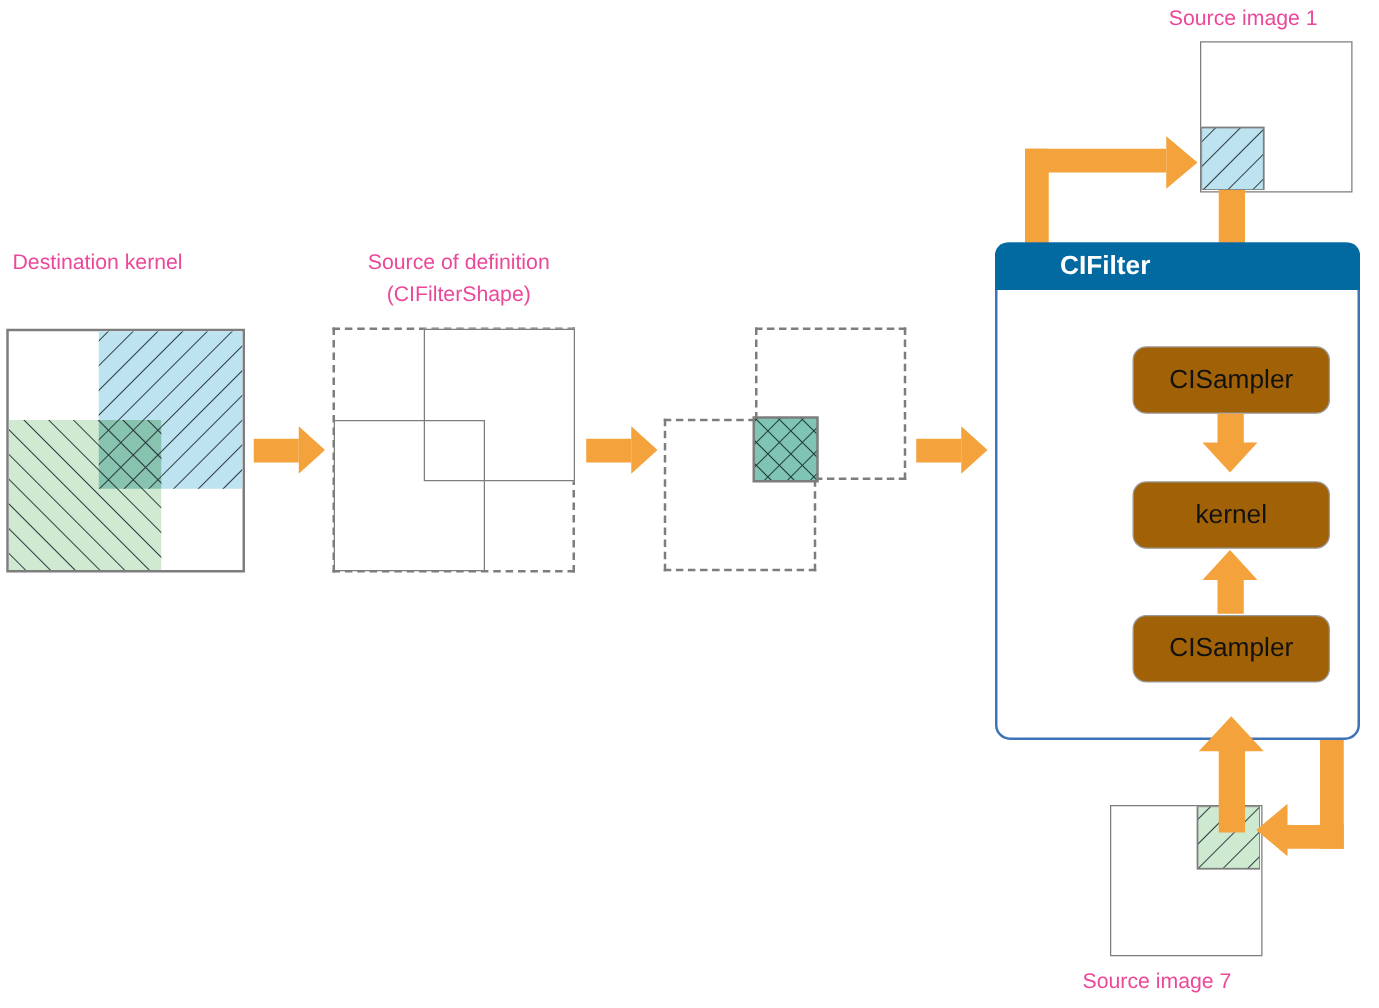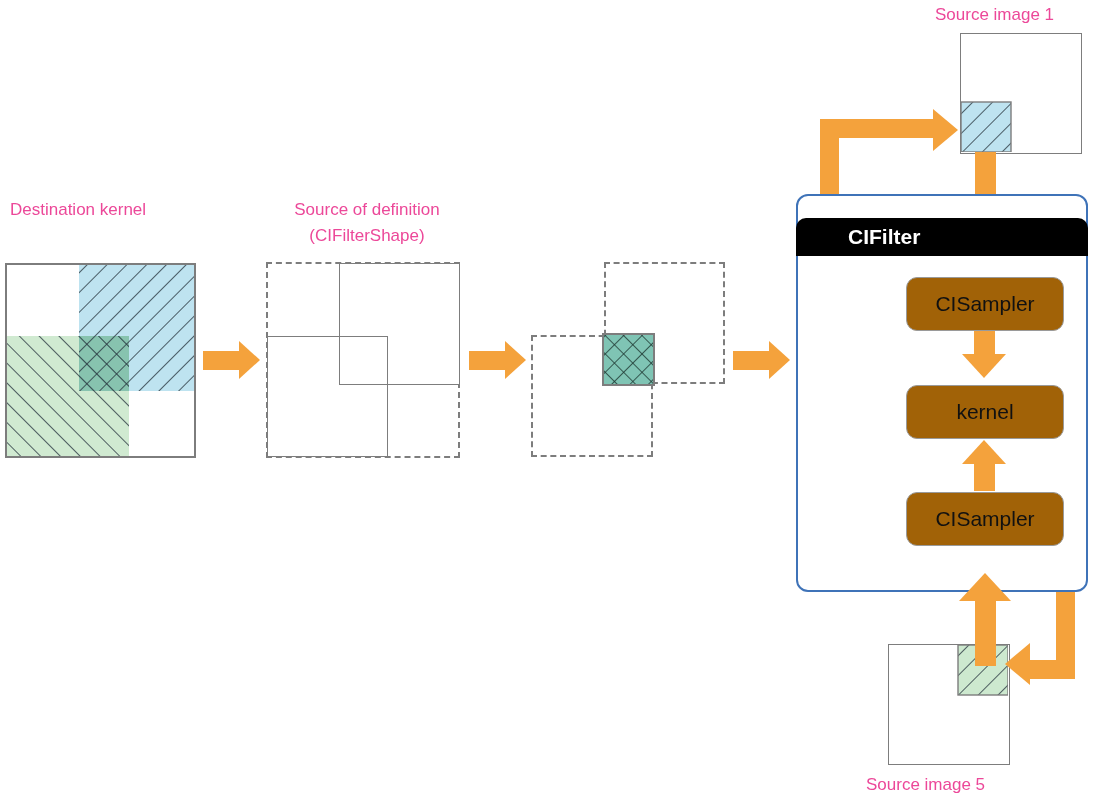--- a/index.html
+++ b/index.html
@@ -18,43 +18,43 @@
   .arrowL{position:absolute;width:0;height:0;border-top:26px solid transparent;
           border-bottom:26px solid transparent;border-right:28px solid #F4A23C;}
   .arrowD{position:absolute;width:0;height:0;border-left:26px solid transparent;
           border-right:26px solid transparent;border-top:28px solid #F4A23C;}
   .arrowU{position:absolute;width:0;height:0;border-left:26px solid transparent;
           border-right:26px solid transparent;border-bottom:28px solid #F4A23C;}
   .arrowD.sm{border-left-width:22px;border-right-width:22px;border-top-width:24px;}
   .arrowU.sm{border-left-width:22px;border-right-width:22px;border-bottom-width:24px;}
   .panel{position:absolute;box-sizing:border-box;border:2px solid #3f73b8;
          background:#fff;border-radius:12px;}
-  .panelhead{position:absolute;box-sizing:border-box;background:#000000;
-             border-radius:10px 10px 0 0;margin-top:24px;}
+  .panelhead{position:absolute;box-sizing:border-box;background:#0369a1;
+             border-radius:10px 10px 0 0;}
   .panelhead span{position:absolute;left:52px;top:50%;transform:translateY(-50%);
              color:#fff;font-weight:bold;font-size:21px;}
   .node{position:absolute;box-sizing:border-box;background:#a16207;
         border:1.5px solid #9a9a9a;border-radius:11px;
         display:flex;align-items:center;justify-content:center;
         font-size:21px;color:#111;}
 </style>
 </head>
 <body>
 
 <div class="stage">
 
   <div class="lbl" style="left:10px;top:197px;">Destination kernel</div>
 
   <div class="lbl center" style="left:258px;top:197px;width:218px;">Source of definition</div>
   <div class="lbl center" style="left:258px;top:223px;width:218px;">(CIFilterShape)</div>
 
 
   <div class="lbl" style="left:935px;top:2px;">Source image 1</div>
 
-  <div class="lbl" style="left:866px;top:772px;">Source image 5</div>
+  <div class="lbl" style="left:866px;top:772px;">Source image 7</div>
 
   <div class="box solidbox" style="left:5px;top:263px;width:191px;height:195px;">
     <svg width="187" height="191" style="display:block;">
       <defs>
         <pattern id="hb" patternUnits="userSpaceOnUse" width="14" height="14" patternTransform="rotate(45)">
           <line x1="0" y1="0" x2="0" y2="14" stroke="#2b3a42" stroke-width="1.6"></line>
         </pattern>
         <pattern id="hg" patternUnits="userSpaceOnUse" width="14" height="14" patternTransform="rotate(-45)">
           <line x1="0" y1="0" x2="0" y2="14" stroke="#2b3a42" stroke-width="1.6"></line>
         </pattern>

